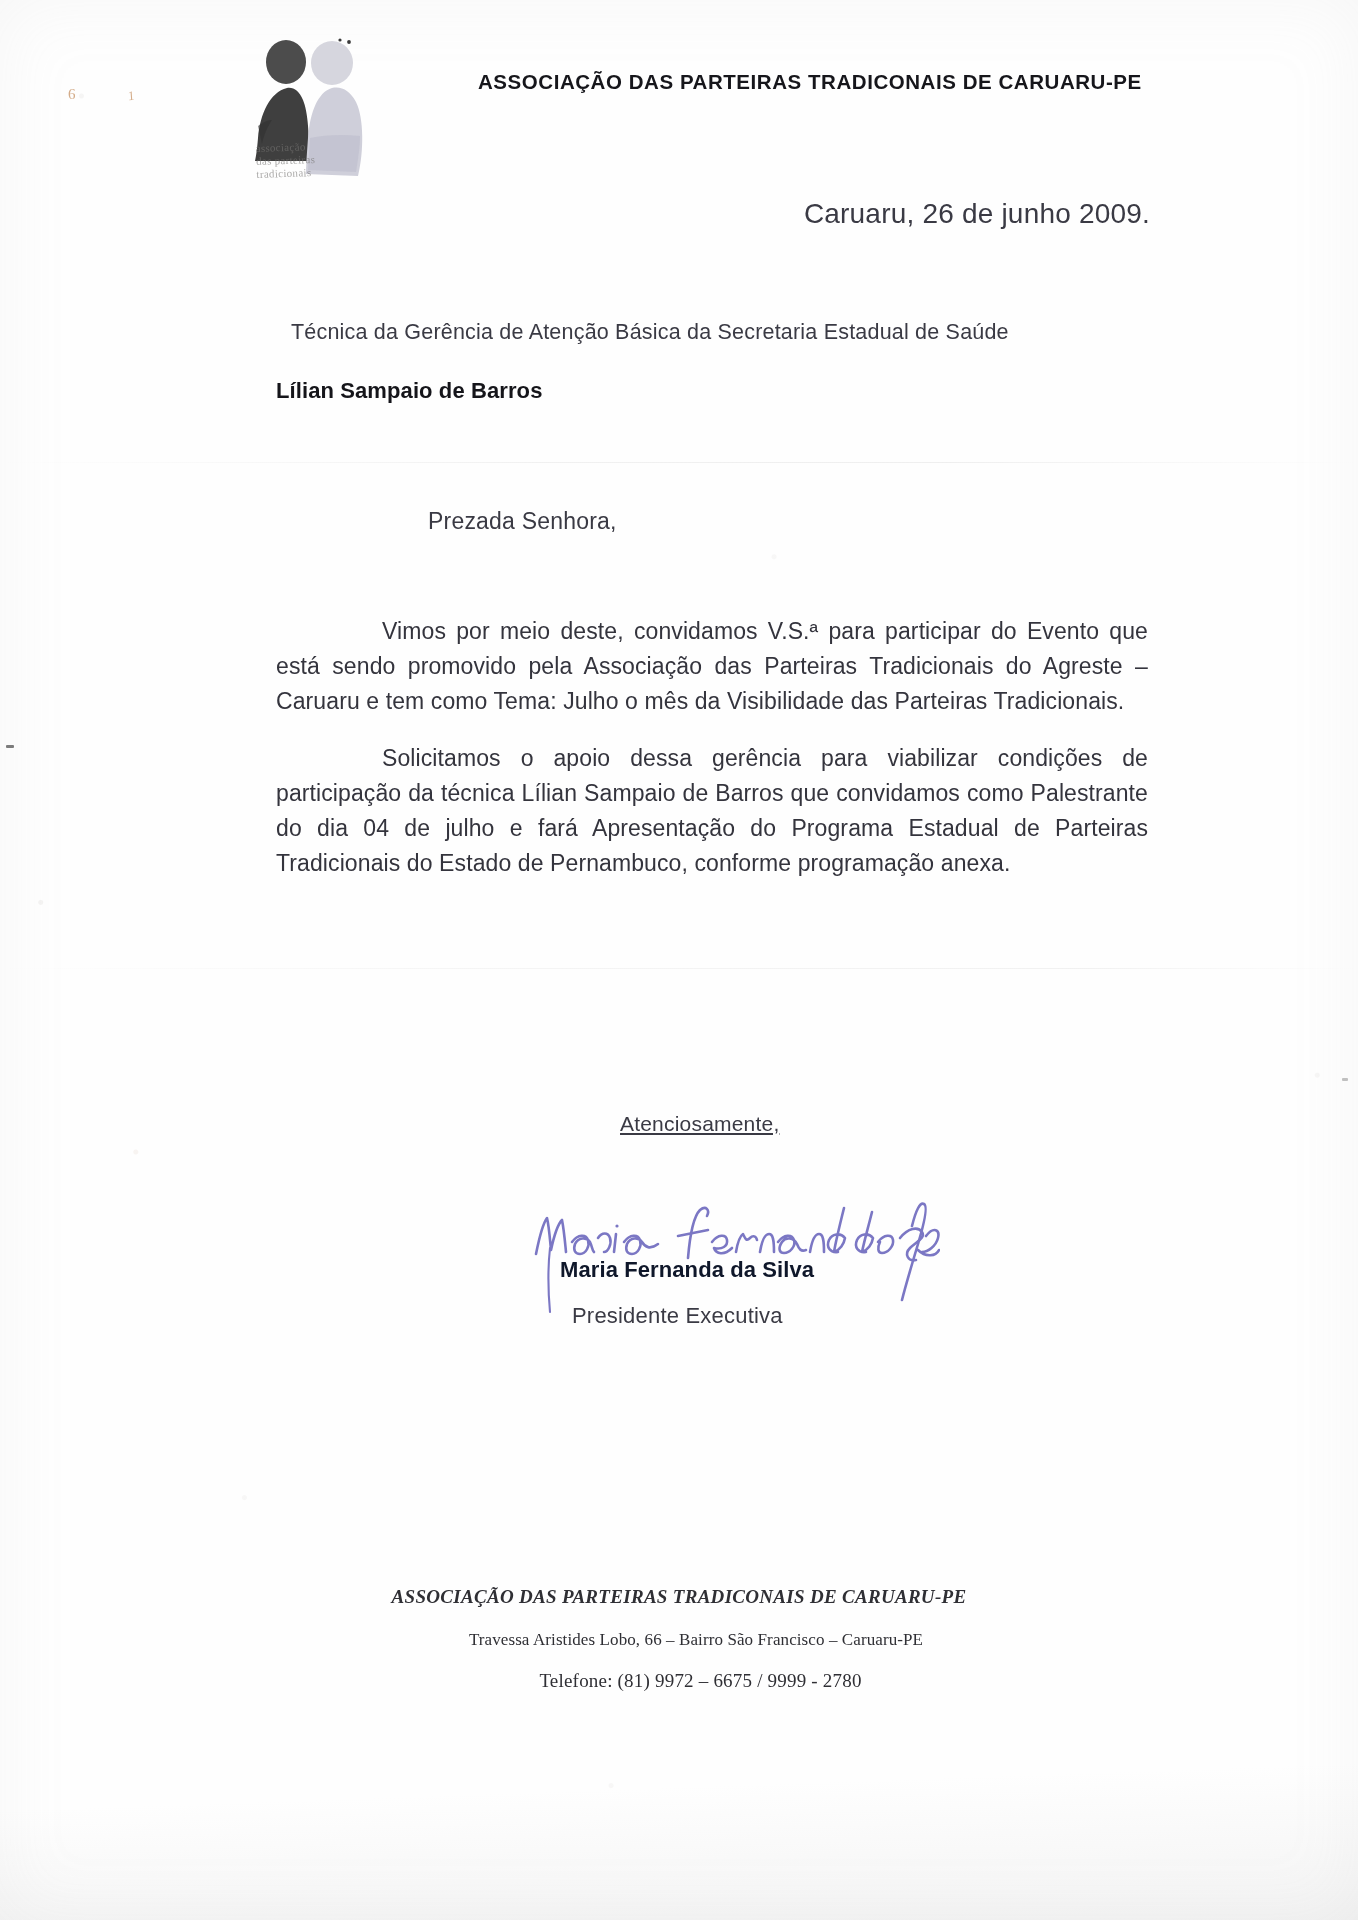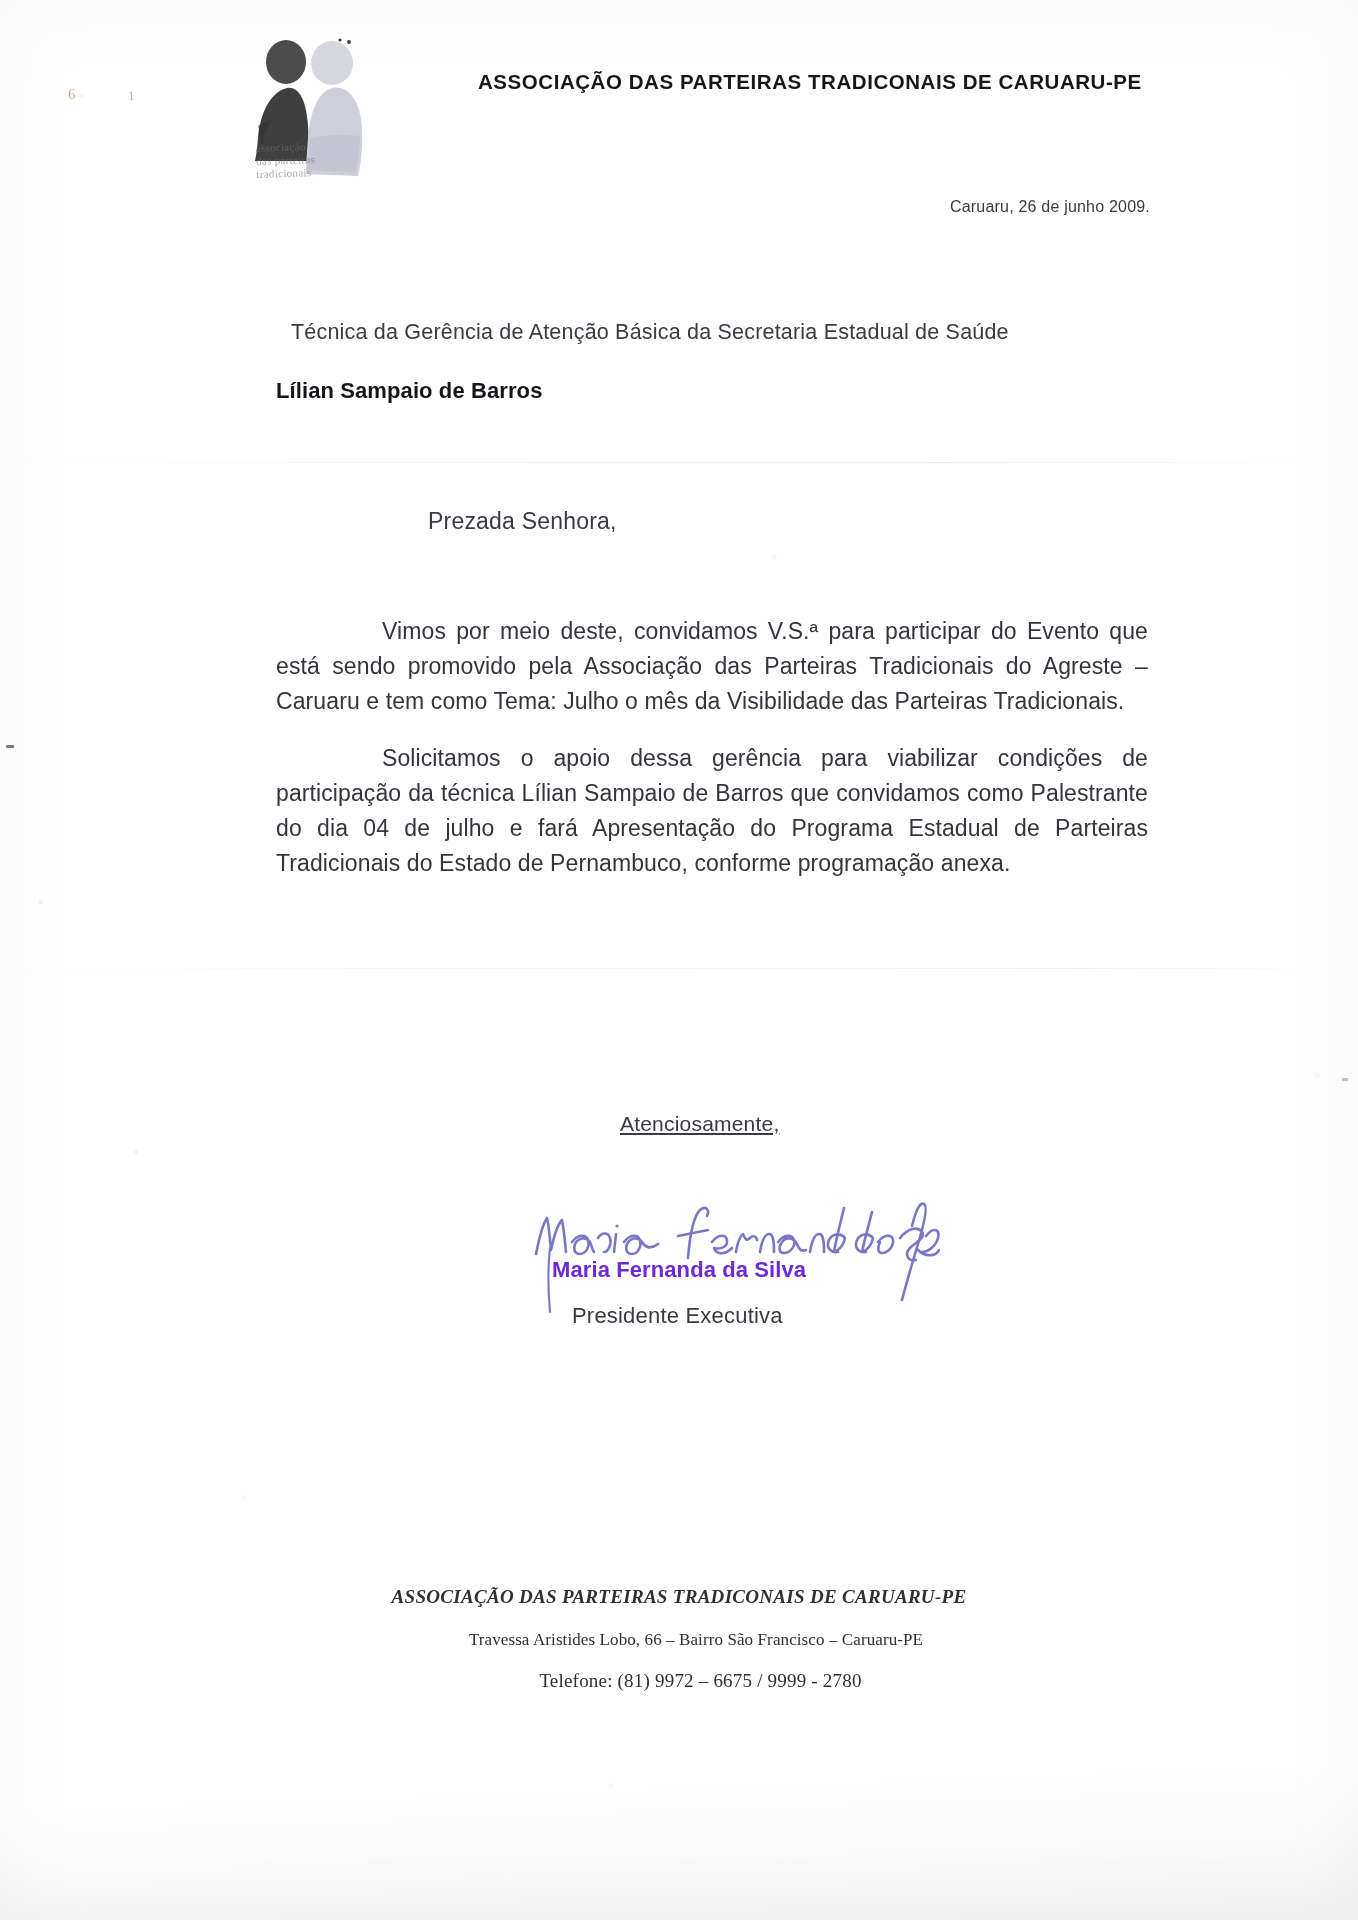--- a/index.html
+++ b/index.html
@@ -93,21 +93,21 @@
     white-space: nowrap;
   }
 
   
   .doc-date {
     position: absolute;
     left: 260px;
     top: 198px;
     width: 890px;
     text-align: right;
-    font-size: 16px;
+    font-size: 28px;
     letter-spacing: .2px;
     color: #3a3a44;
   }
   .addressee-role {
     position: absolute;
     left: 276px;
     top: 320px;
     font-size: 21.5px;
     letter-spacing: .2px;
     color: #3a3a44;
@@ -167,25 +167,25 @@
     height: 180px;
   }
   .sig-ink {
     position: absolute;
     left: 0; top: 0;
     width: 420px; height: 140px;
     pointer-events: none;
   }
   .sig-name {
     position: absolute;
-    left: 32px;
+    left: 40px;
     top: 77px;
     font-size: 22px;
     font-weight: bold;
-    color: #6d28d9;
+    color: #0f172a;
     letter-spacing: .1px;
     white-space: nowrap;
   }
   .sig-role {
     position: absolute;
     left: 52px;
     top: 123px;
     font-size: 22px;
     color: #3a3a44;
     letter-spacing: .2px;

